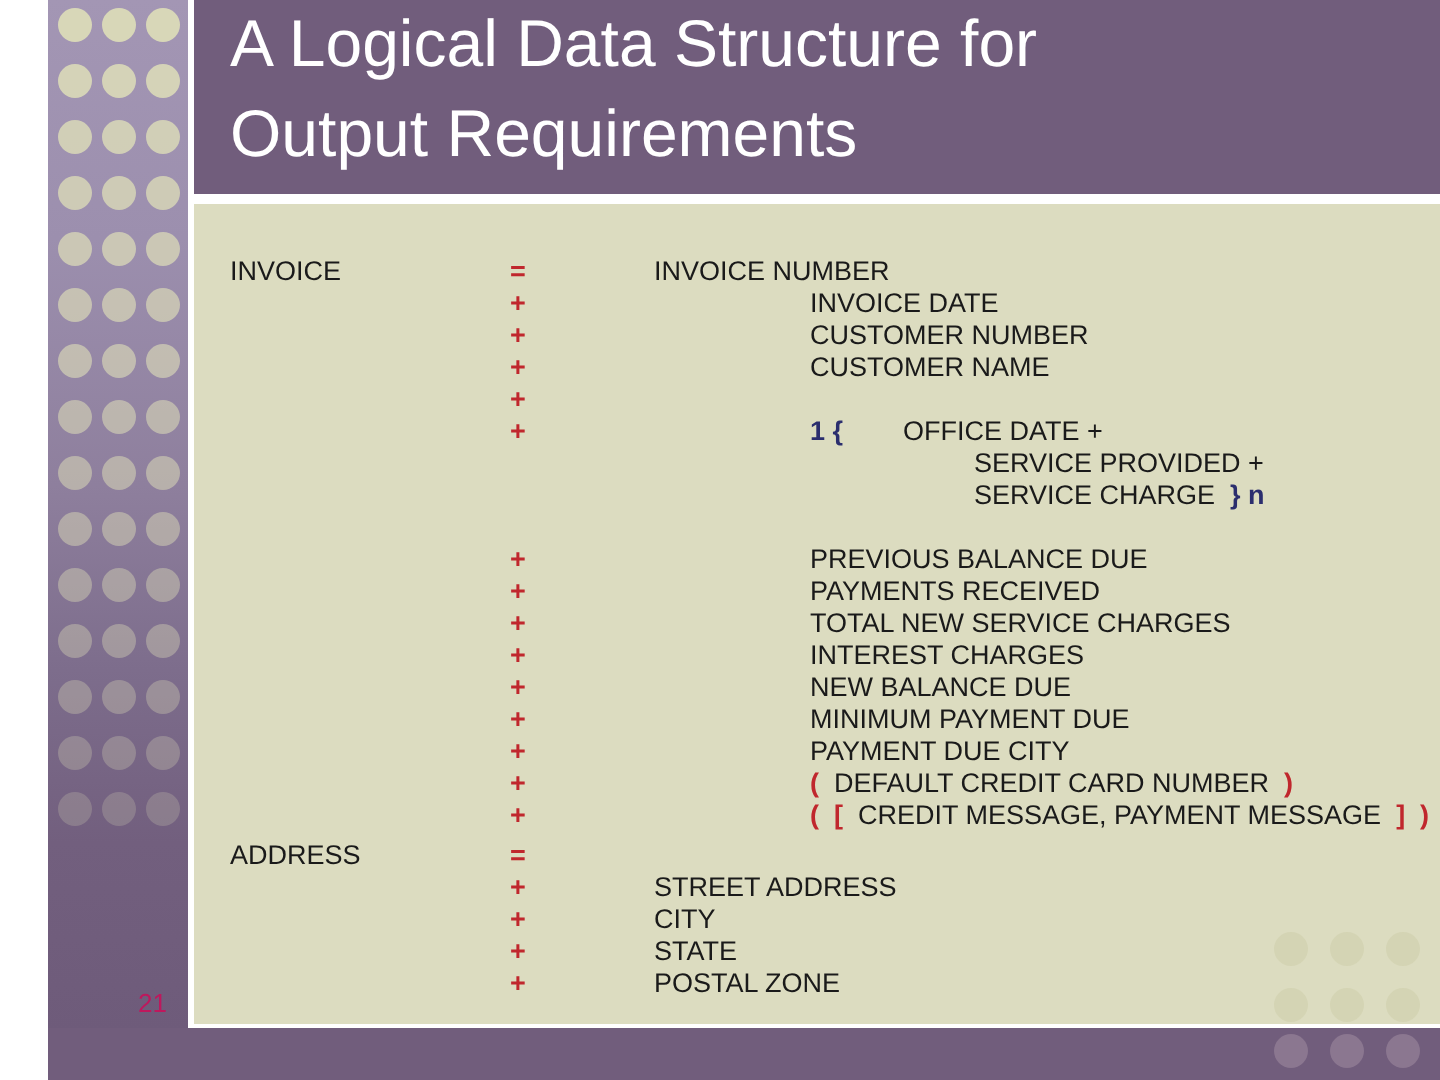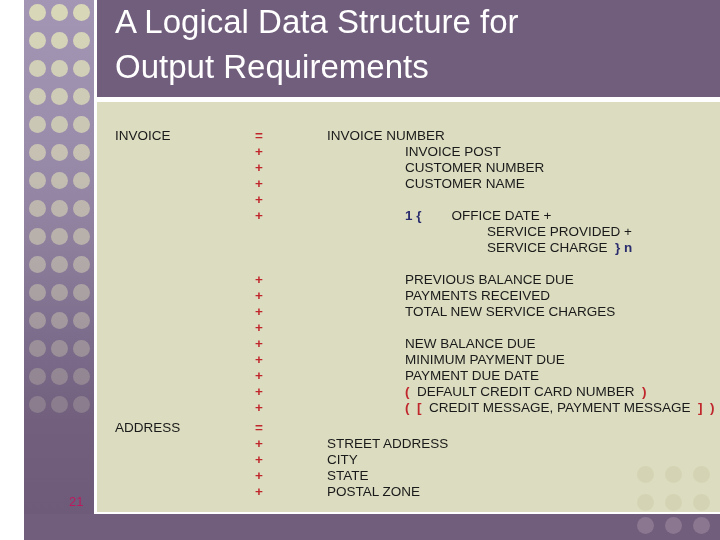--- a/index.html
+++ b/index.html
@@ -189,35 +189,35 @@
 
   <div id="title-band">
     <div id="title-text">A Logical Data Structure for
 Output Requirements</div>
   </div>
 
   <div id="content">
     <div id="struct-root">
         <div class="group" style="top: 26px;">
           <div class="row"><span class="col-name">INVOICE</span><span class="col-op">=</span><span class="col-val ind1"><span>INVOICE NUMBER</span></span></div>
-          <div class="row"><span class="col-op">+</span><span class="col-val ind2"><span>INVOICE POST</span></span></div>
+          <div class="row"><span class="col-op">+</span><span class="col-val ind2"><span>INVOICE DATE</span></span></div>
           <div class="row"><span class="col-op">+</span><span class="col-val ind2"><span>CUSTOMER NUMBER</span></span></div>
           <div class="row"><span class="col-op">+</span><span class="col-val ind2"><span>CUSTOMER NAME</span></span></div>
           <div class="row"><span class="col-op">+</span></div>
           <div class="row"><span class="col-op">+</span><span class="col-val ind2"><span class="rep">1 {</span><span>        </span><span>OFFICE DATE +</span></span></div>
           <div class="row"><span class="col-val ind3"><span>SERVICE PROVIDED +</span></span></div>
           <div class="row"><span class="col-val ind3"><span>SERVICE CHARGE</span><span class="rep">  } n</span></span></div>
           <div class="row"><span class="col-val ind1"><span></span></span></div>
           <div class="row"><span class="col-op">+</span><span class="col-val ind2"><span>PREVIOUS BALANCE DUE</span></span></div>
           <div class="row"><span class="col-op">+</span><span class="col-val ind2"><span>PAYMENTS RECEIVED</span></span></div>
           <div class="row"><span class="col-op">+</span><span class="col-val ind2"><span>TOTAL NEW SERVICE CHARGES</span></span></div>
-          <div class="row"><span class="col-op">+</span></div>
+          <div class="row"><span class="col-op">+</span><span class="col-val ind2"><span>INTEREST CHARGES</span></span></div>
           <div class="row"><span class="col-op">+</span><span class="col-val ind2"><span>NEW BALANCE DUE</span></span></div>
           <div class="row"><span class="col-op">+</span><span class="col-val ind2"><span>MINIMUM PAYMENT DUE</span></span></div>
-          <div class="row"><span class="col-op">+</span><span class="col-val ind2"><span>PAYMENT DUE DATE</span></span></div>
+          <div class="row"><span class="col-op">+</span><span class="col-val ind2"><span>PAYMENT DUE CITY</span></span></div>
           <div class="row"><span class="col-op">+</span><span class="col-val ind2"><span class="par">(  </span><span>DEFAULT CREDIT CARD NUMBER</span><span class="par">  )</span></span></div>
           <div class="row"><span class="col-op">+</span><span class="col-val ind2"><span class="par">(  [  </span><span>CREDIT MESSAGE, PAYMENT MESSAGE</span><span class="par">  ]  )</span></span></div>
         </div>
         <div class="group" style="top: 318px;">
           <div class="row"><span class="col-name">ADDRESS</span><span class="col-op">=</span></div>
           <div class="row"><span class="col-op">+</span><span class="col-val ind1"><span>STREET ADDRESS</span></span></div>
           <div class="row"><span class="col-op">+</span><span class="col-val ind1"><span>CITY</span></span></div>
           <div class="row"><span class="col-op">+</span><span class="col-val ind1"><span>STATE</span></span></div>
           <div class="row"><span class="col-op">+</span><span class="col-val ind1"><span>POSTAL ZONE</span></span></div>
         </div>

